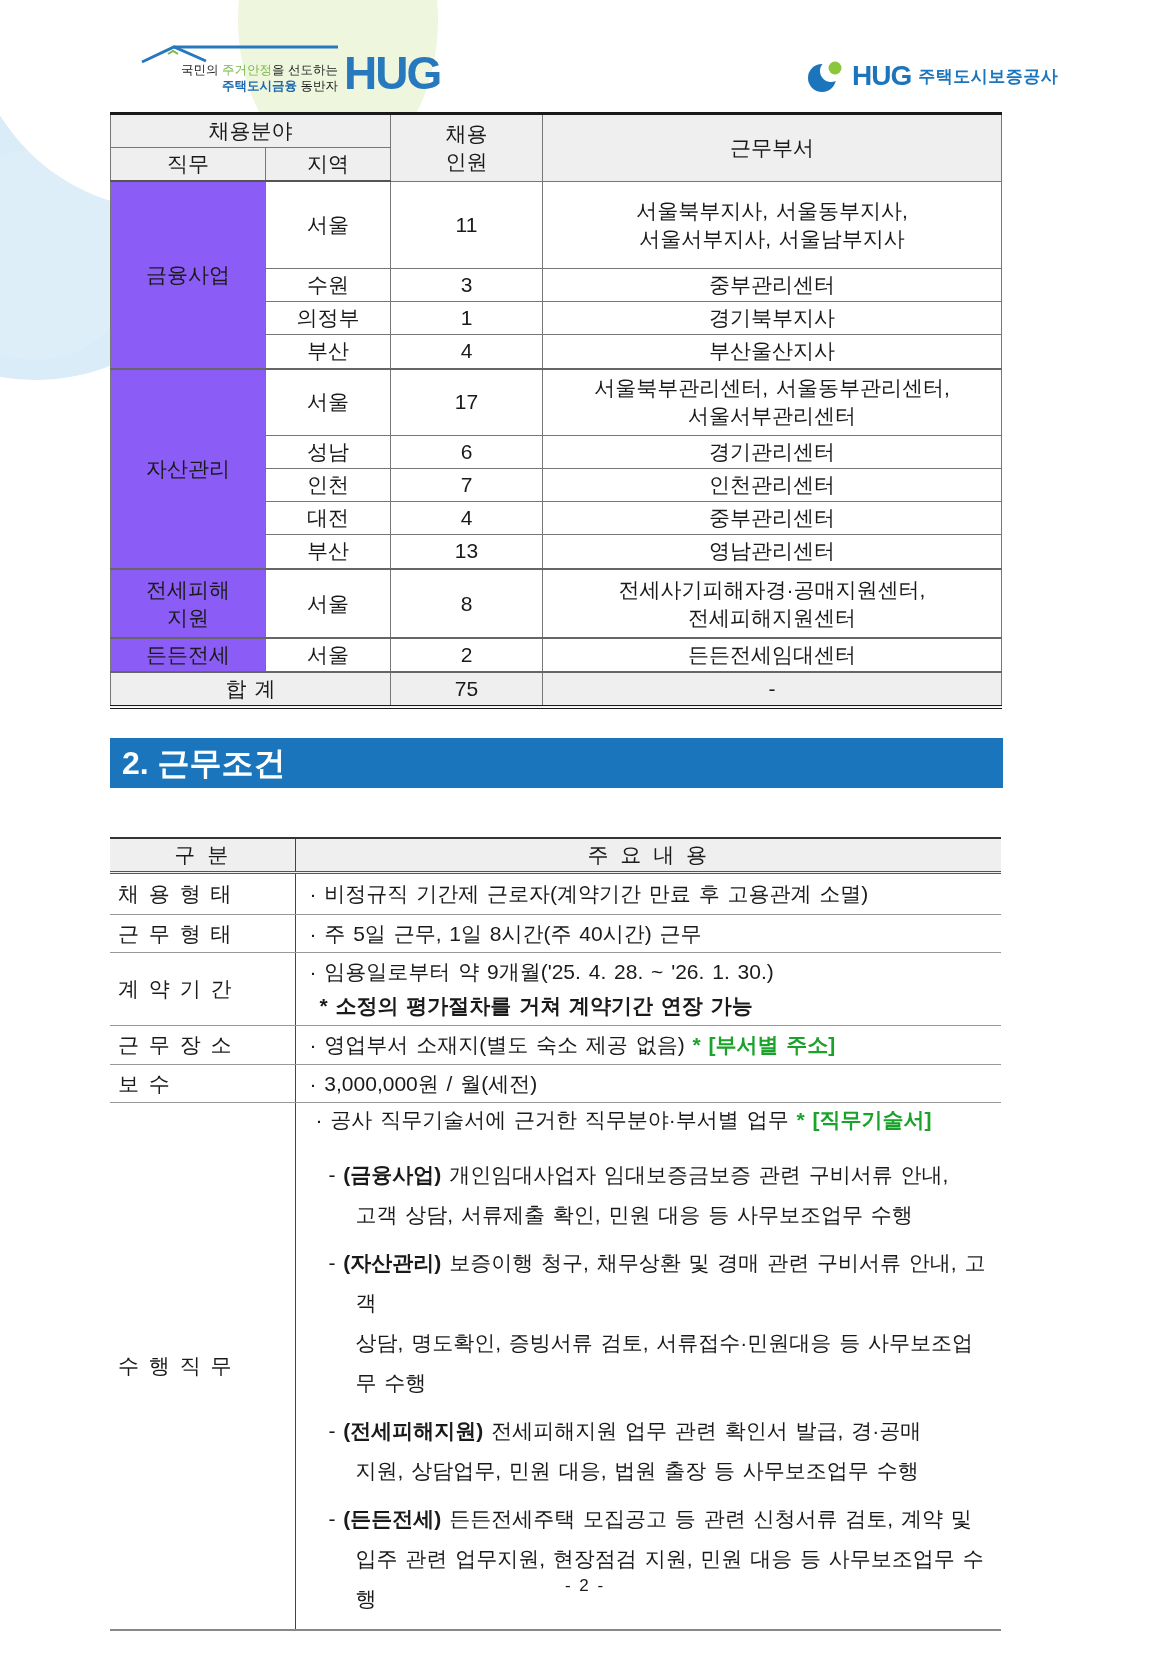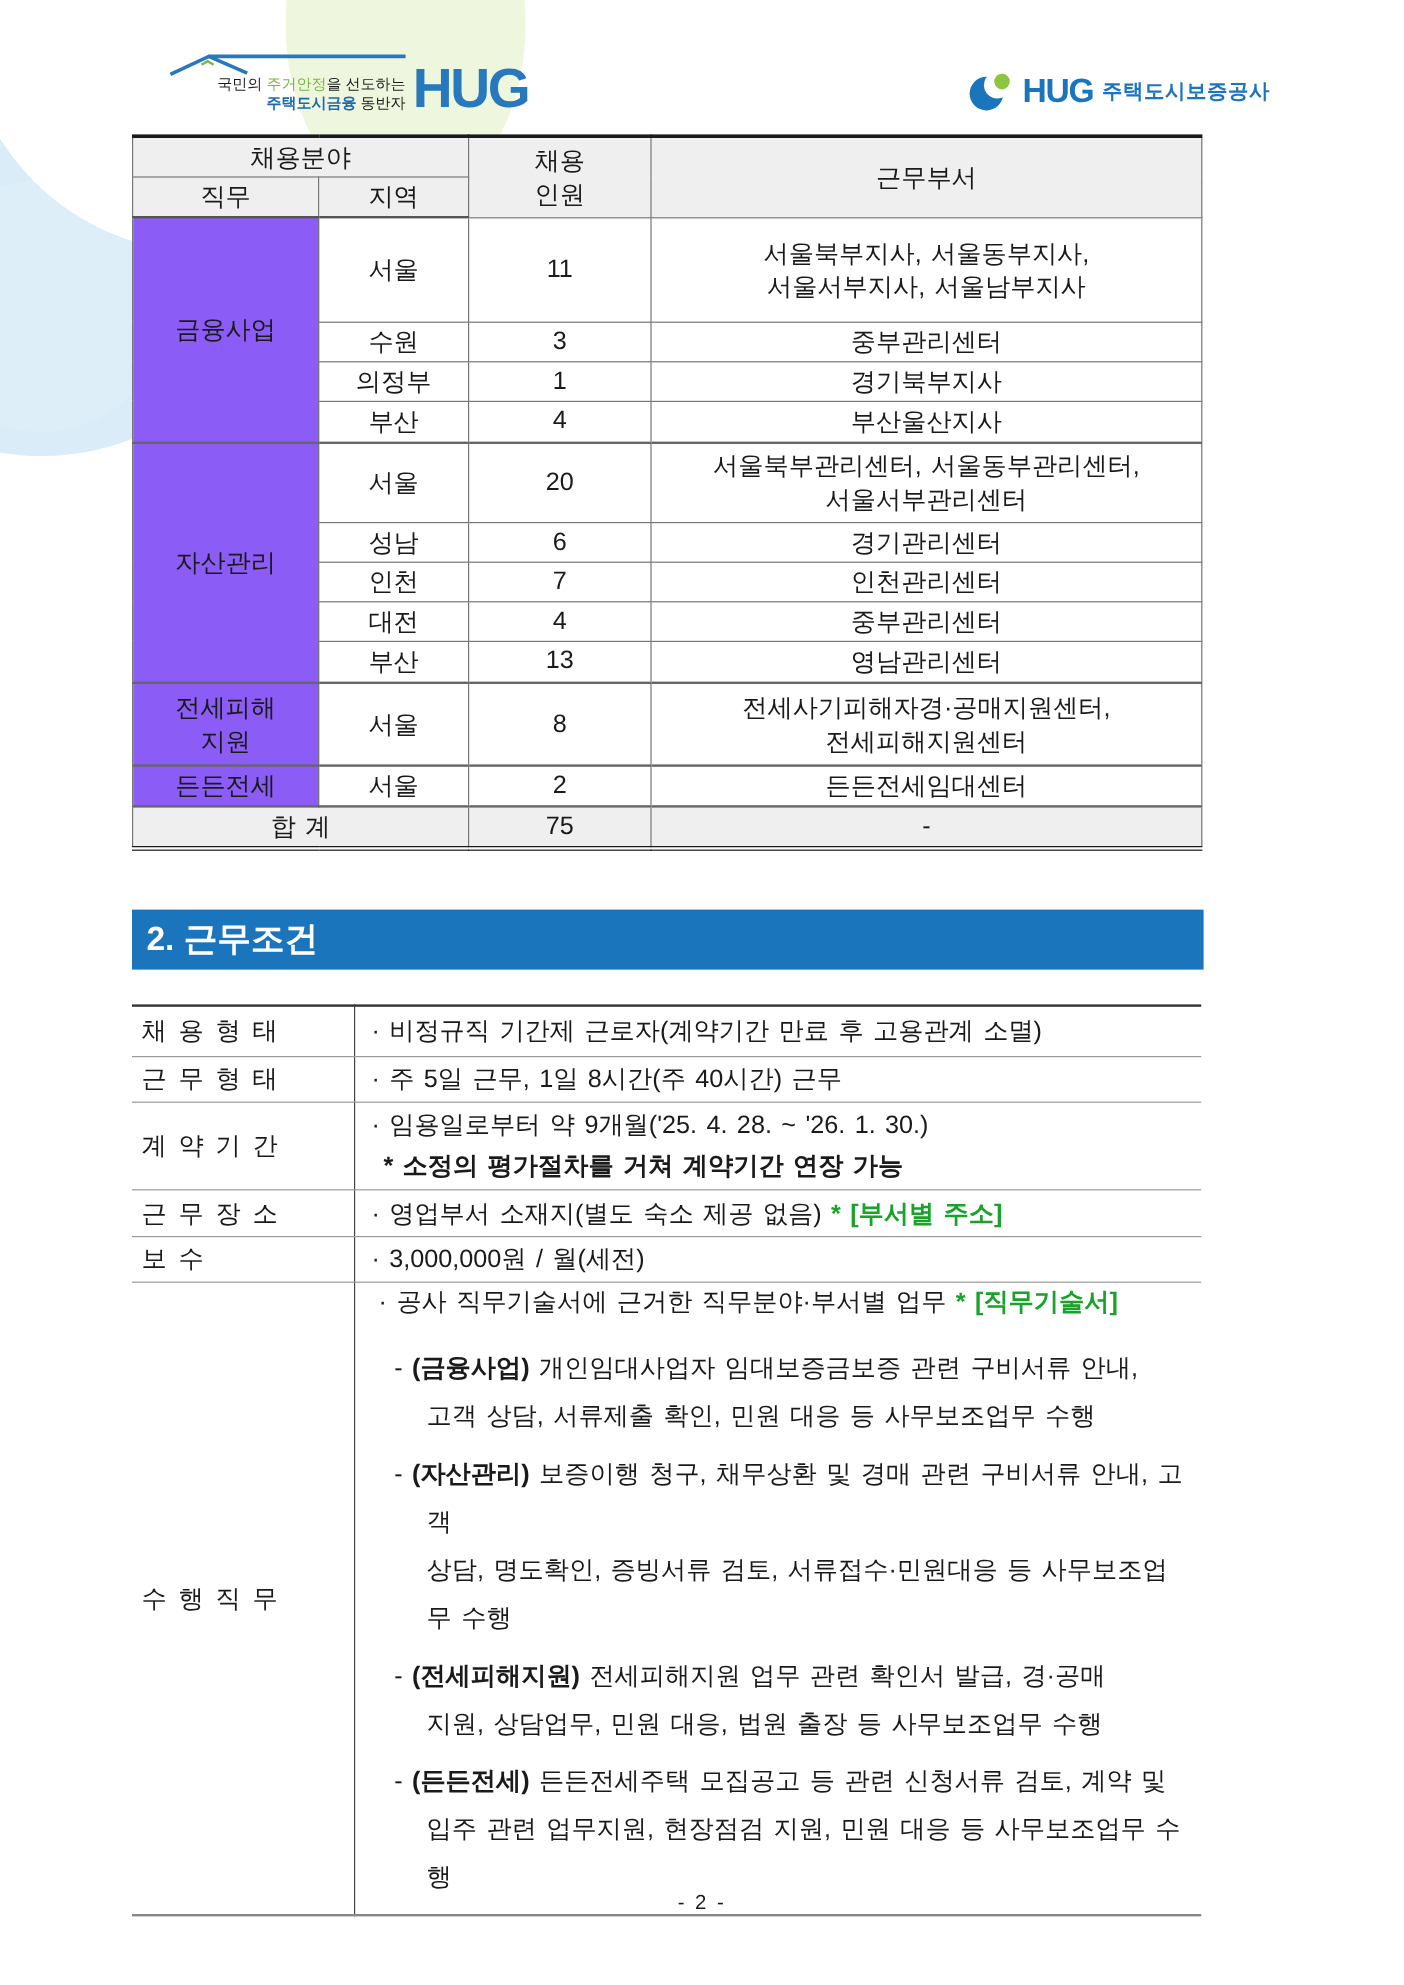--- a/index.html
+++ b/index.html
@@ -31,22 +31,22 @@
   .t1 tr.hdr th{background:#efefef;}
   .t1 tr.h2 th{border-bottom:2px solid #555;}
   .t1 td.job{background:#8b5cf6;}
   .t1 tr.gstart td{border-top:2px solid #666;}
   .t1 tr.total td{background:#efefef;}
   .pre{white-space:pre-line;}
 
   .fn{position:absolute;left:128px;top:716px;font-size:22px;word-spacing:3px;z-index:1;}
   .glink{color:#1aa22b;font-weight:700;}
 
-  .sec{position:absolute;left:110px;top:758px;width:893px;height:50px;background:#1b75bc;color:#fff;
-       font-size:28px;font-weight:700;line-height:50px;padding-left:12px;box-sizing:border-box;z-index:1;}
+  .sec{position:absolute;left:110px;top:738px;width:893px;height:50px;background:#1b75bc;color:#fff;
+       font-size:32px;font-weight:700;line-height:50px;padding-left:12px;box-sizing:border-box;z-index:1;}
 
   .t2{position:absolute;left:110px;top:837px;width:891px;font-size:21px;word-spacing:2px;
       border-top:2px solid #333;border-bottom:2px solid #888;}
   .t2 th,.t2 td{border-top:1px solid #999;border-bottom:1px solid #999;vertical-align:middle;font-weight:400;padding:2px 8px;}
   .t2 tr.hdr th{background:#efefef;border-bottom:3px double #555;text-align:center;letter-spacing:2px;}
   .t2 td.label{border-right:1.5px solid #444;text-align:left;letter-spacing:1px;}
   .t2 th.c1{border-right:1.5px solid #444;}
   .t2 td.content{text-align:left;padding-left:14px;}
   .b{font-weight:700;}
   .ind{padding-left:10px;}
@@ -127,21 +127,21 @@
       <td>경기북부지사</td>
     </tr>
     <tr style="height:35px">
       <td>부산</td>
       <td>4</td>
       <td>부산울산지사</td>
     </tr>
     <tr class="gstart" style="height:66px">
       <td class="job" rowspan="5">자산관리</td>
       <td>서울</td>
-      <td>20</td>
+      <td>17</td>
       <td class="pre">서울북부관리센터, 서울동부관리센터,
 서울서부관리센터</td>
     </tr>
     <tr style="height:33px">
       <td>성남</td>
       <td>6</td>
       <td>경기관리센터</td>
     </tr>
     <tr style="height:31px">
       <td>인천</td>
@@ -182,20 +182,24 @@
 
 
   <div class="sec">2. 근무조건</div>
 
   <table class="t2">
     <colgroup>
         <col style="width:185px">
         <col style="width:706px">
       </colgroup>
     <tbody>
+        <tr class="hdr" style="height:33px">
+      <th class="c1">구 분</th>
+      <th>주 요 내 용</th>
+    </tr>
     <tr style="height:42px">
       <td class="label">채 용 형 태</td>
       <td class="content">· 비정규직 기간제 근로자(계약기간 만료 후 고용관계 소멸)</td>
     </tr>
     <tr style="height:38px">
       <td class="label">근 무 형 태</td>
       <td class="content">· 주 5일 근무, 1일 8시간(주 40시간) 근무</td>
     </tr>
     <tr style="height:73px">
       <td class="label">계 약 기 간</td>

